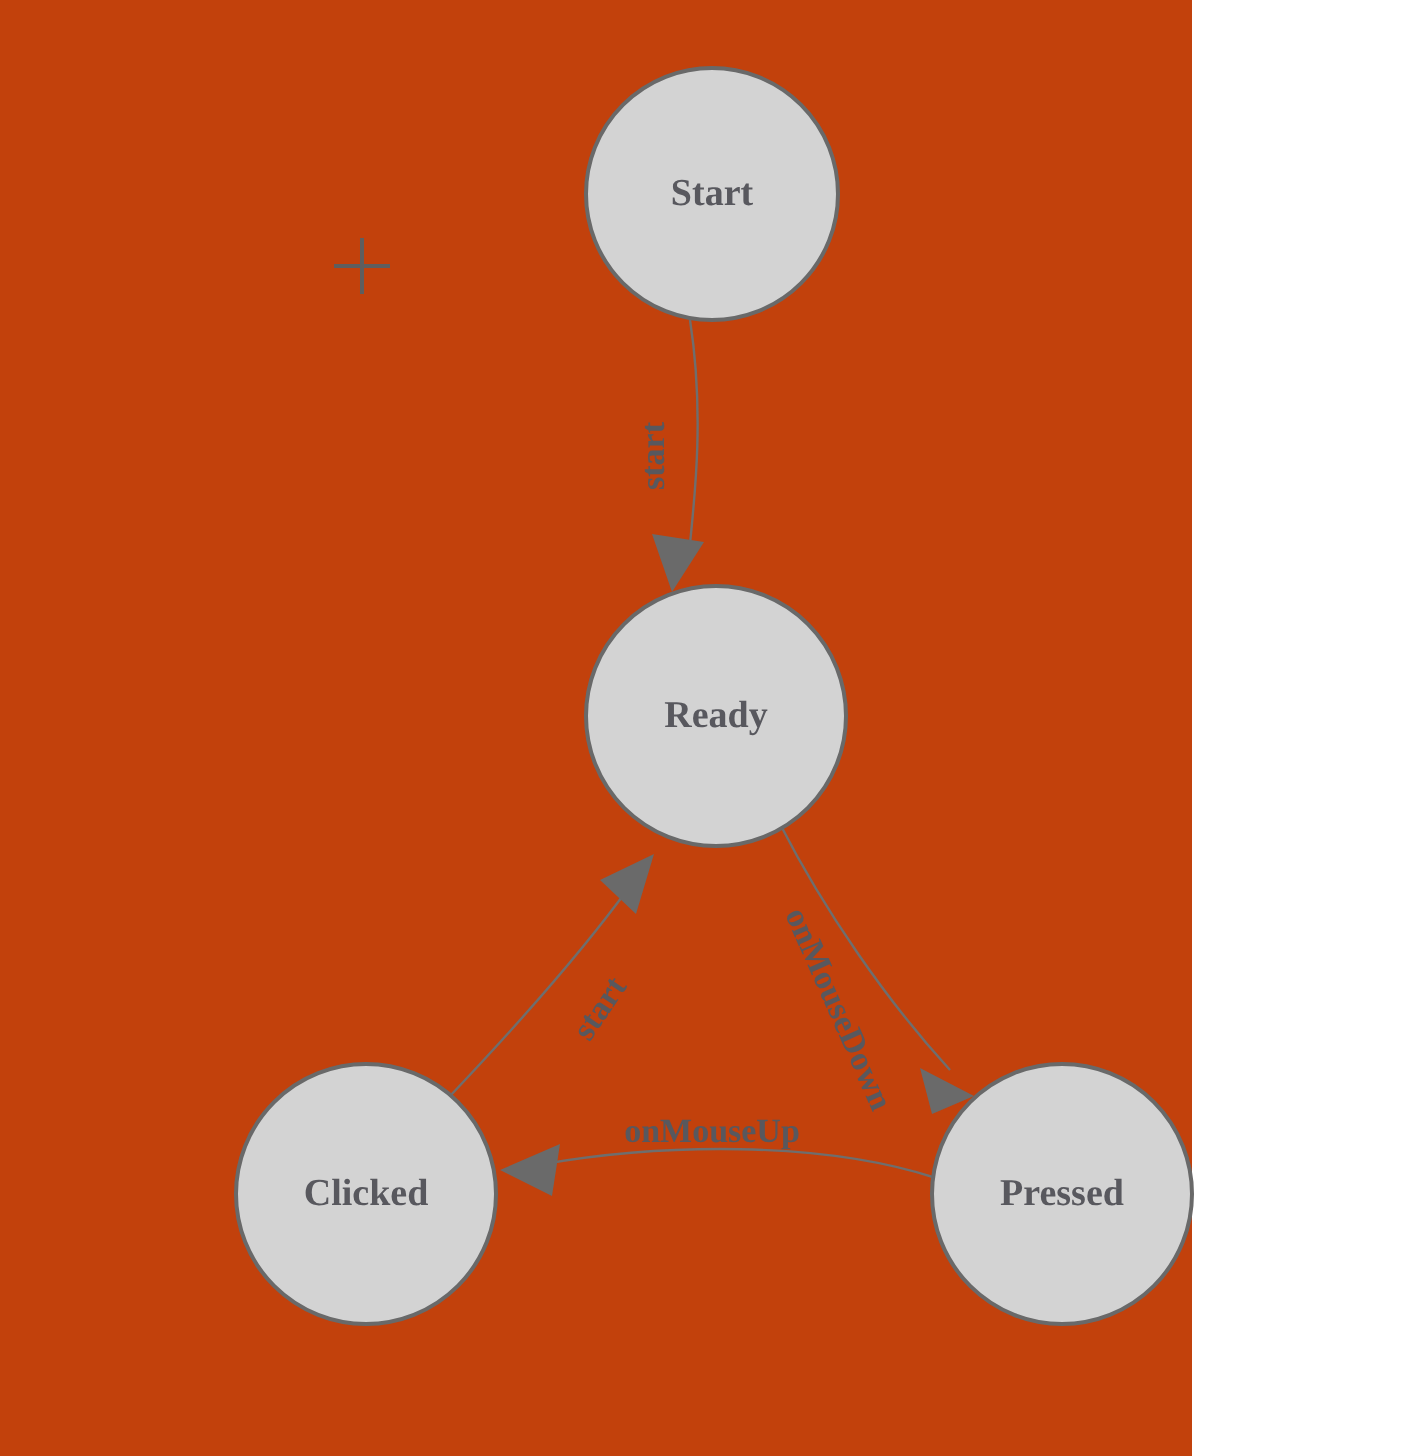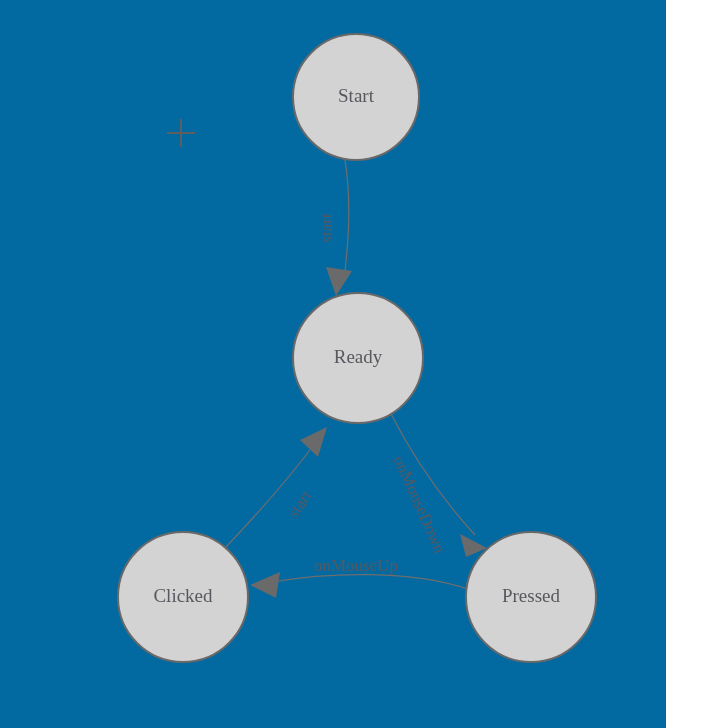--- a/index.html
+++ b/index.html
@@ -8,23 +8,24 @@
     background: #ffffff;
   }
   body {
     width: 710px;
     height: 728px;
     overflow: hidden;
     font-family: "Liberation Serif", serif;
   }
   #canvas-root {
     position: relative;
-    width: 666px;
+    width: 596px;
     height: 728px;
-    background: #0369a1;
+    background: #c2410c;
+    font-weight: bold;
   }
   #diagram-svg {
     position: absolute;
     top: 0;
     left: 0;
     width: 710px;
     height: 728px;
     display: block;
   }
   .node-shape {

